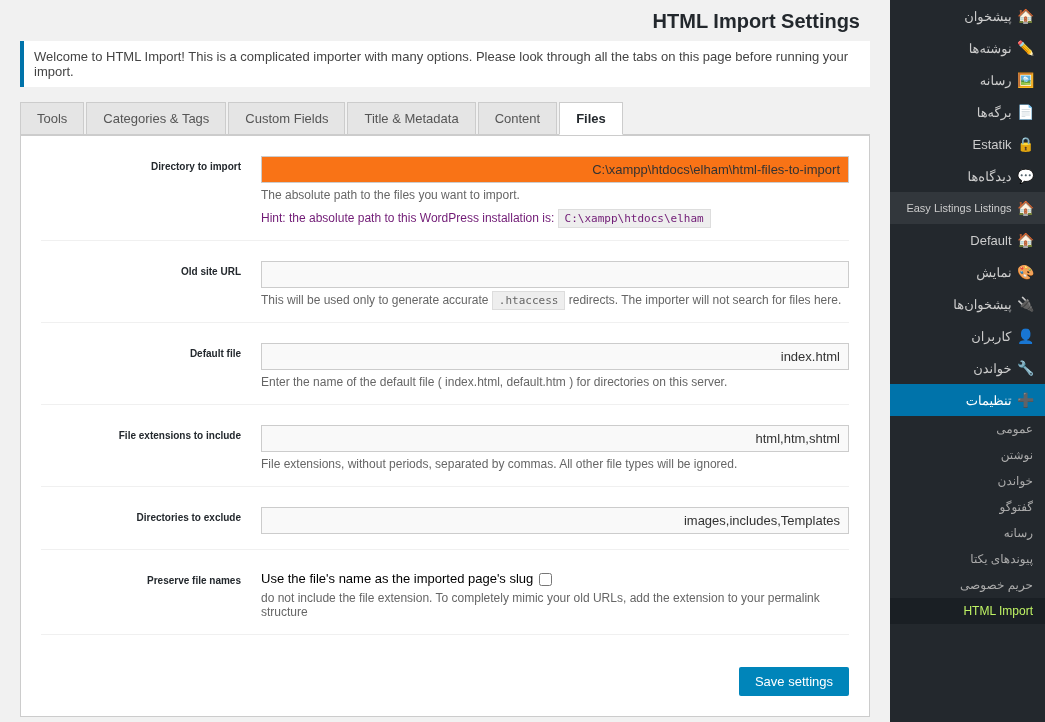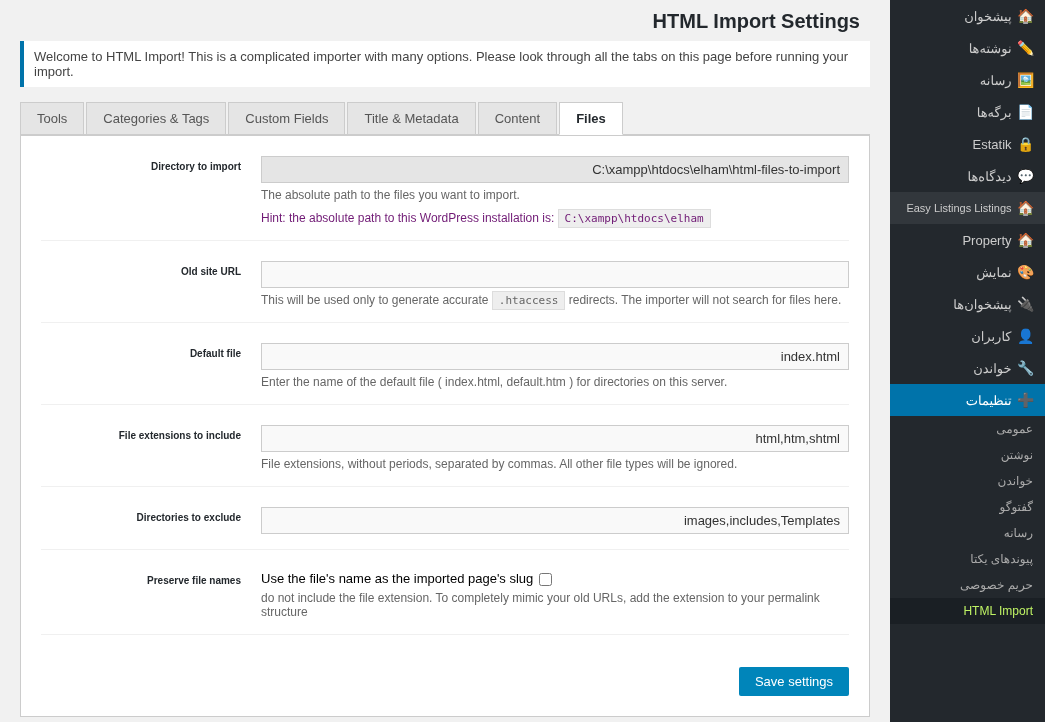--- a/index.html
+++ b/index.html
@@ -93,21 +93,21 @@
 
     .field-content {
       flex: 1;
       direction: ltr;
     }
 
     .field-content input[type="text"] {
       width: 100%;
       padding: 5px 8px;
       border: 1px solid #ccc;
-      background: #e5e5e5;
+      background: #f97316;
       font-size: 13px;
       color: #333;
       text-align: right;
       direction: ltr;
     }
 
     .field-desc {
       font-size: 12px;
       color: #666;
       margin-top: 5px;
@@ -323,21 +323,21 @@
   <div class="sidebar-item">
     <span class="icon">💬</span>
     <span class="label">دیدگاه‌ها</span>
   </div>
   <div class="sidebar-item easy-property-item">
     <span class="icon">🏠</span>
     <span class="label" style="font-size:11px;">Easy Listings Listings</span>
   </div>
   <div class="sidebar-item">
     <span class="icon">🏠</span>
-    <span class="label">Property</span>
+    <span class="label">Default</span>
   </div>
   <div class="sidebar-item">
     <span class="icon">🎨</span>
     <span class="label">نمایش</span>
   </div>
   <div class="sidebar-item">
     <span class="icon">🔌</span>
     <span class="label">پیشخوان‌ها</span>
   </div>
   <div class="sidebar-item">

